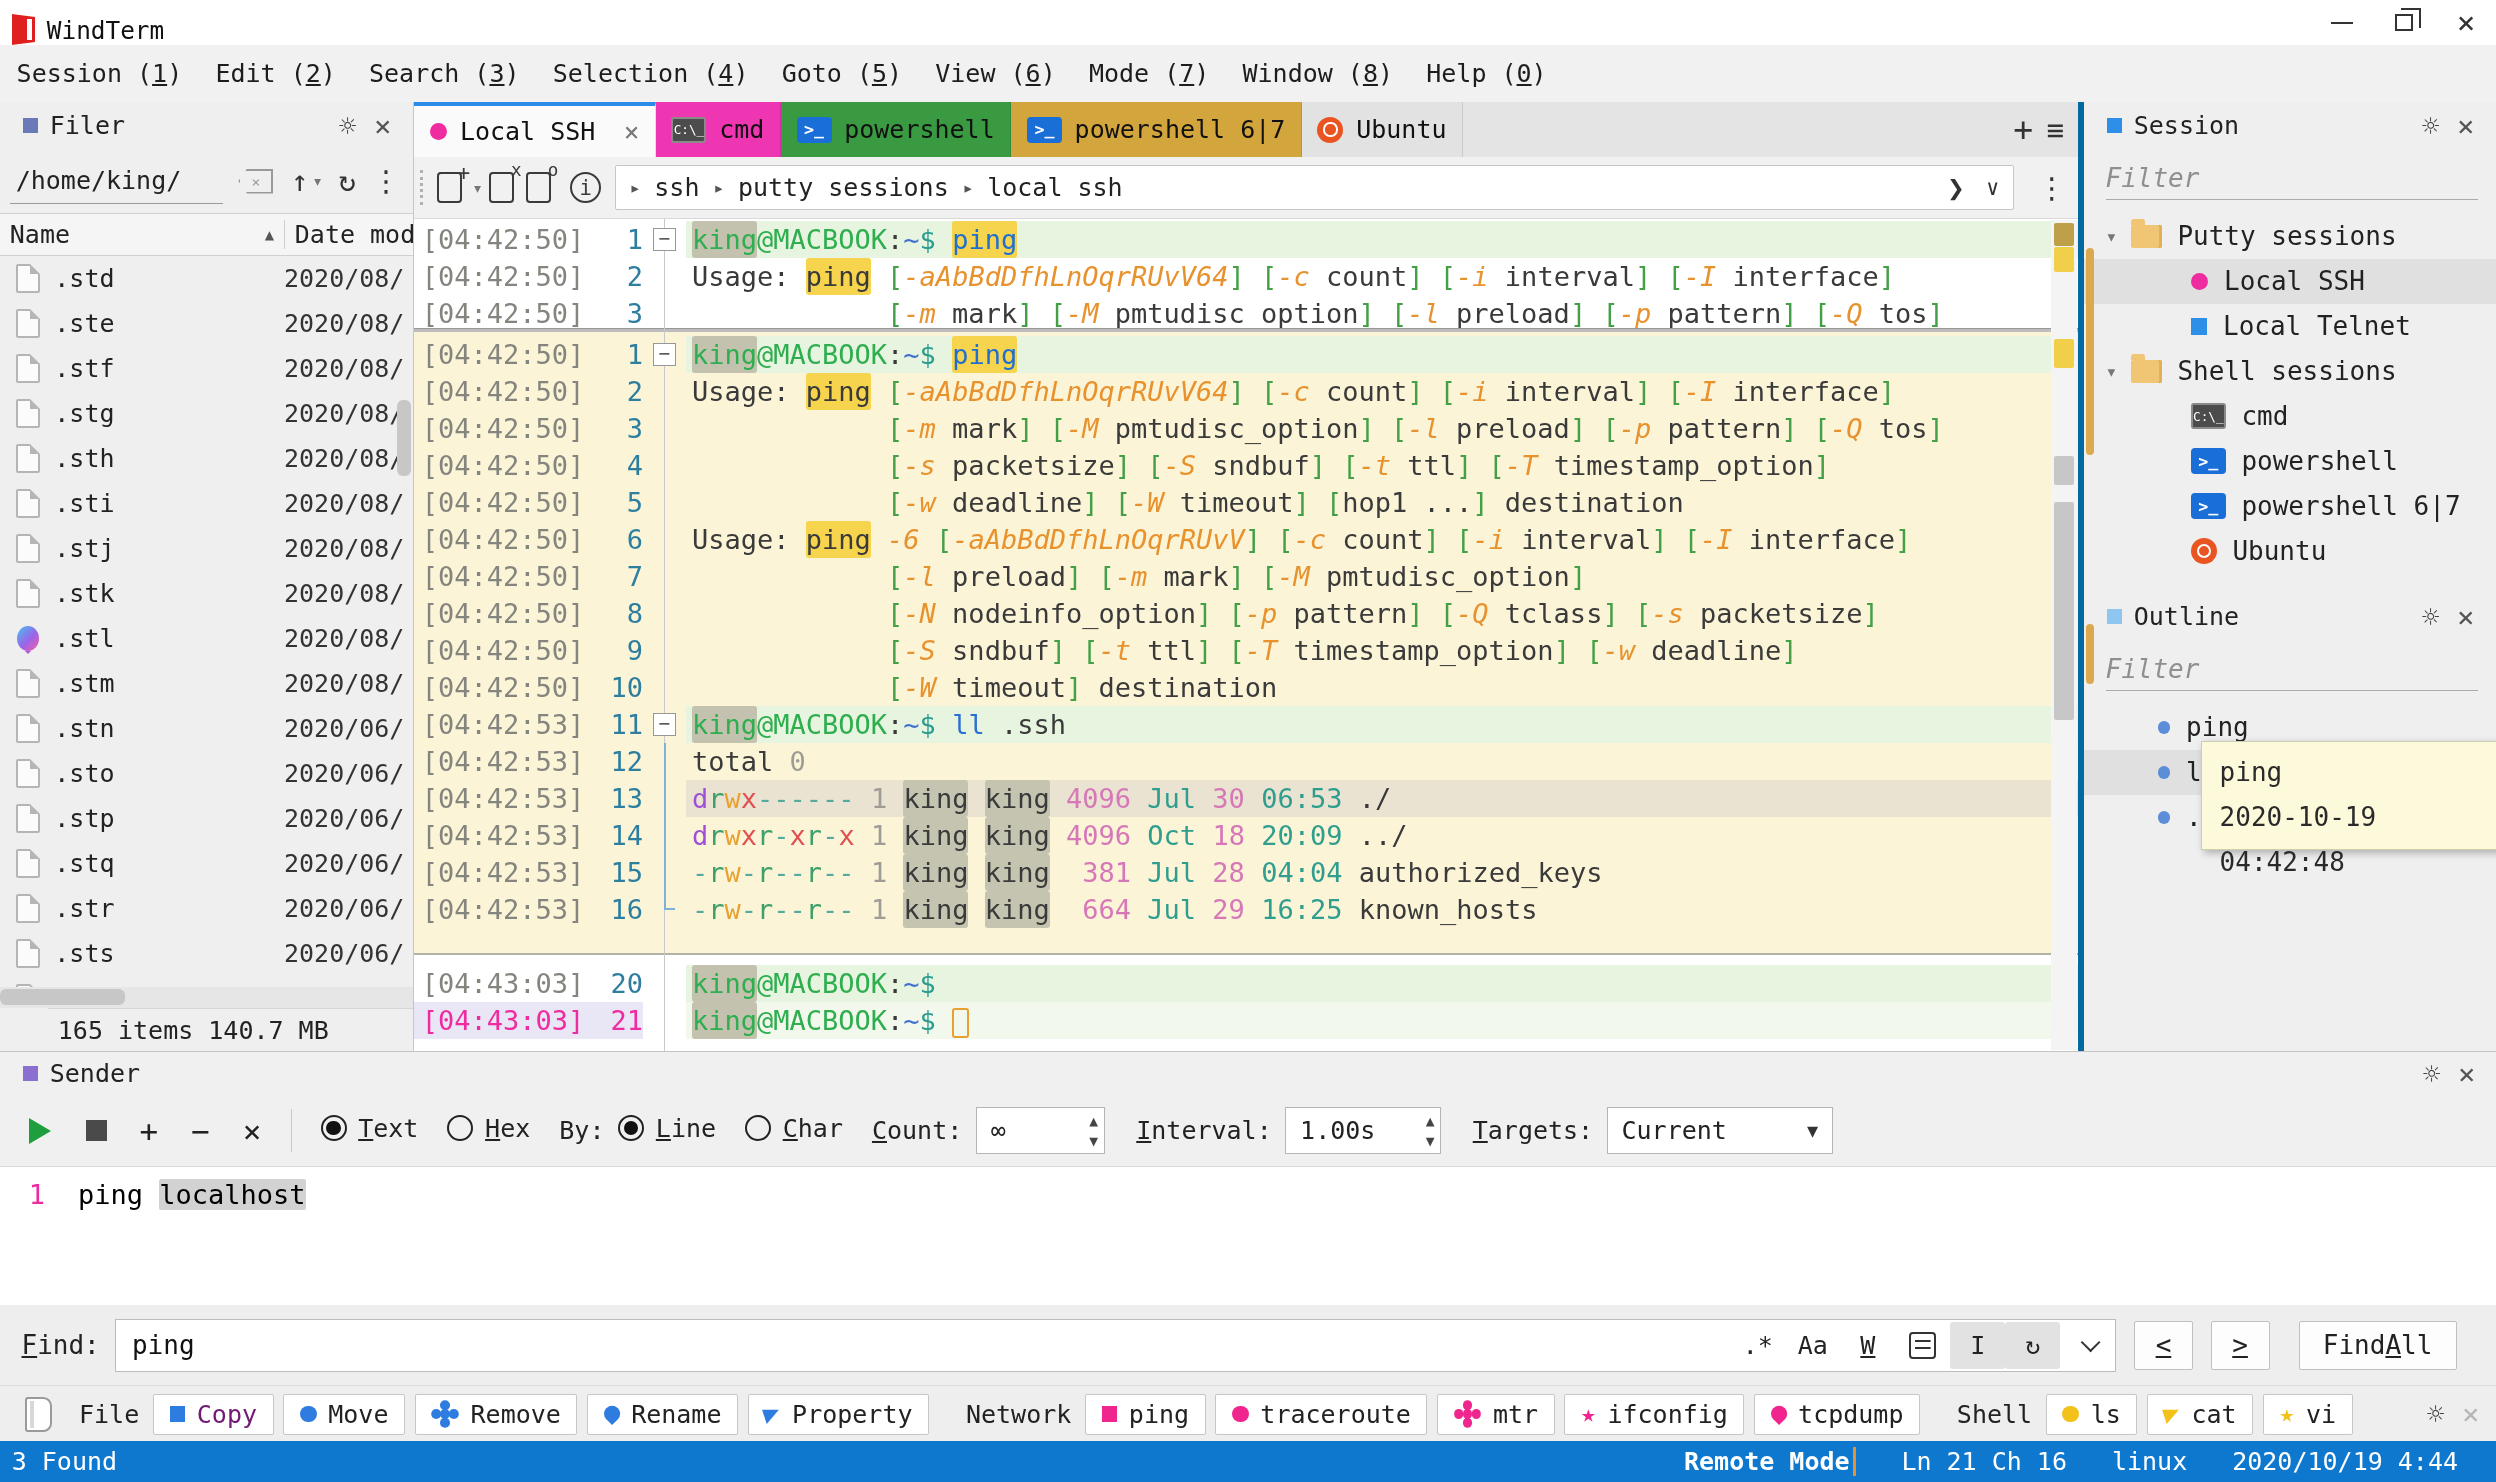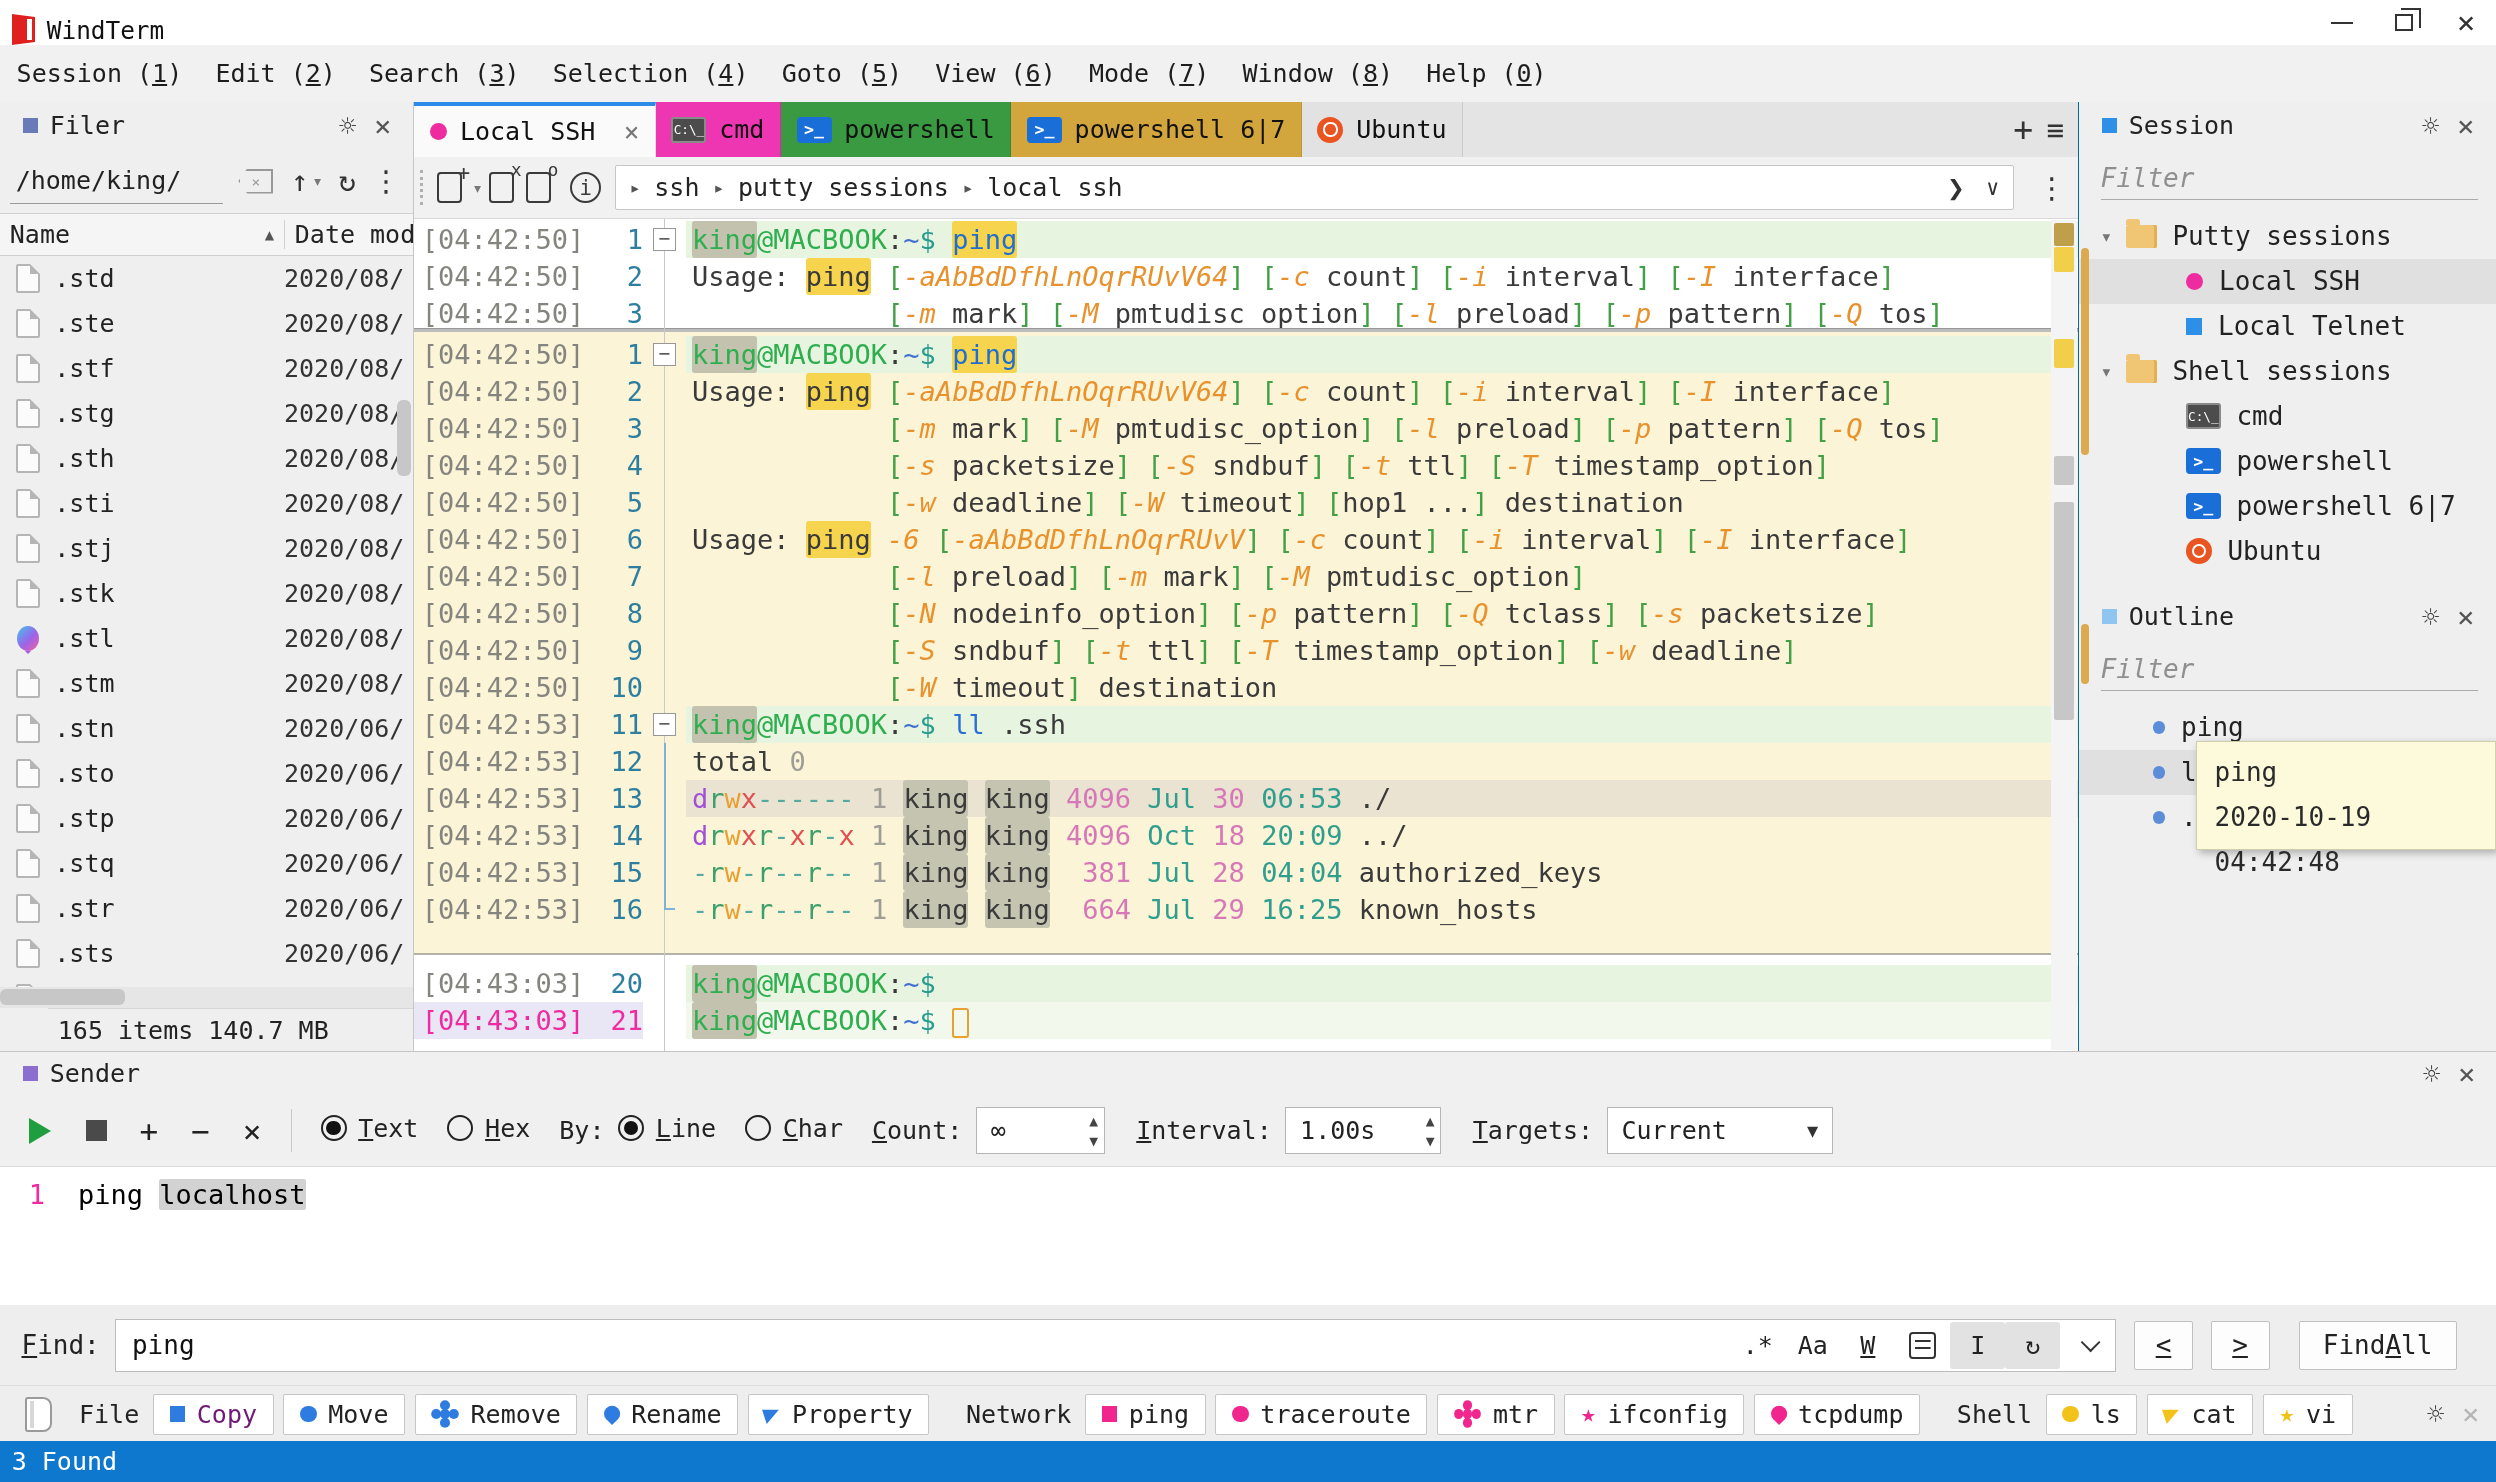--- a/index.html
+++ b/index.html
@@ -119,21 +119,21 @@
   .sg-pd{color:#a050d8;}
   .sg-pr{color:#3da06a;}
   .sg-pw{color:#e8a030;}
   .sg-px{color:#e05050;}
   .sg-ph{color:#55aaa0;}
   .sg-cur{display:inline-block;width:16.6px;height:30px;border:2px solid #e8a030;border-radius:2.9px;transform:translateY(2.9px);}
   
   .tscroll{position:absolute;right:1px;top:1px;bottom:1px;width:26px;background:#f4f4f4;z-index:6;}
   .tmark{position:absolute;left:2.9px;width:20.5px;border-radius:2px;}
   
-  .sidebar{position:absolute;left:2078px;top:102px;width:418px;height:949px;background:#efefef;border-left:1px solid #0369a1;}
+  .sidebar{position:absolute;left:2078px;top:102px;width:418px;height:949px;background:#efefef;border-left:6px solid #0369a1;}
   .goldbar{position:absolute;left:2px;width:7.8px;background:#dca94e;border-radius:3.9px;z-index:3;}
   .filterrow{height:57px;display:flex;align-items:flex-end;padding:0 17.6px 5.9px 21.5px;}
   .filterph{flex:1;font-size:26px;font-style:italic;color:#8f8f8f;border-bottom:1px solid #ababab;padding-bottom:5.9px;}
   .treerow{height:45px;display:flex;align-items:center;font-size:26px;color:#222;}
   .treerow.sel{background:#e0e0e0;}
   .tw-caret{width:39px;text-align:center;color:#777;font-size:19.5px;flex:0 0 auto;margin-left:7.8px;}
   .ico-folder{width:31px;height:23.4px;background:#f0c674;border-radius:2px;position:relative;box-shadow:inset -2.9px 0 0 #e0b052;flex:0 0 auto;}
   .ico-folder::before{content:'';position:absolute;top:-5.9px;left:0;width:14.6px;height:5.9px;background:#f0c674;border-radius:2.9px 2.9px 0 0;}
   .treelabel{margin-left:15.6px;white-space:nowrap;}
   .outline-bullet{width:12.7px;height:12.7px;border-radius:50%;background:#5b8dd8;flex:0 0 auto;}
@@ -709,14 +709,23 @@
       </span>
     </span>
   <div class="btool-right">
     <div class="gearglyph">☼</div>
     <div class="xglyph">×</div>
   </div>
 </div>
 
 <div class="statusbar">
   <span class="st-left">3 Found</span>
+  <div class="st-right">
+    <span class="st-mode">
+        <span>Remote Mode</span>
+        <span class="st-caret"></span>
+      </span>
+    <span>Ln 21 Ch 16</span>
+    <span>linux</span>
+    <span>2020/10/19 4:44</span>
+  </div>
 </div>
 
 
 </body></html>

